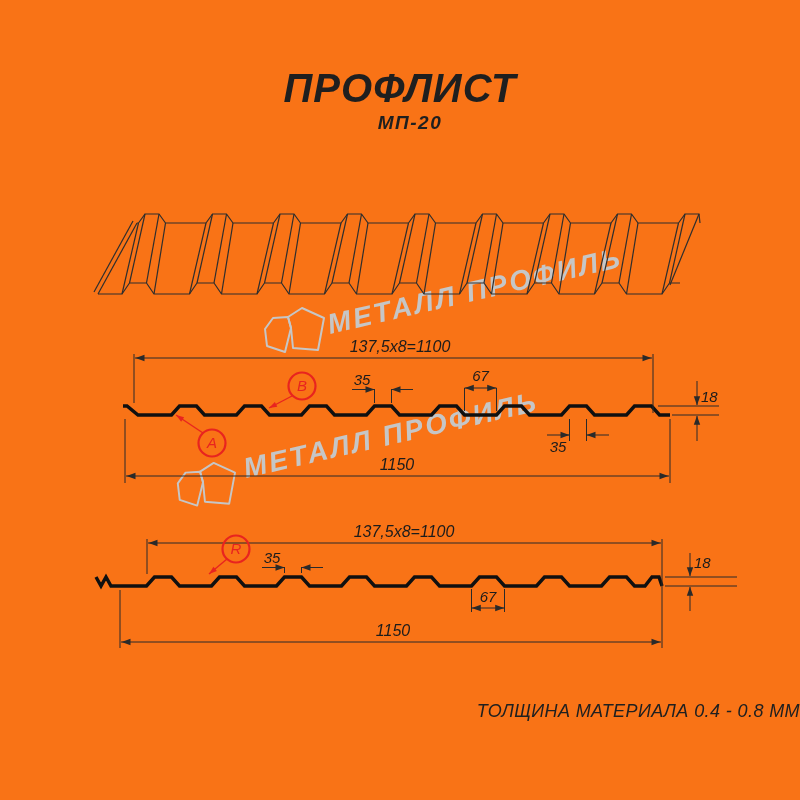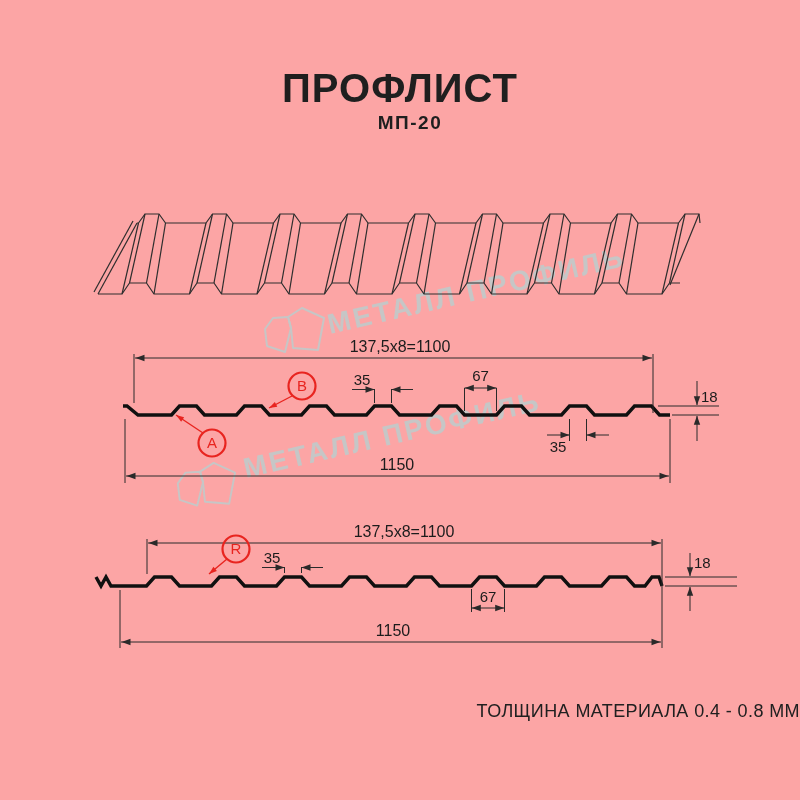--- a/index.html
+++ b/index.html
@@ -1,17 +1,17 @@
 <!DOCTYPE html>
 <html><head>
 <meta charset="utf-8">
 <style>
   html,body{margin:0;padding:0;background:#ffffff;}
-  .page{position:relative;width:800px;height:800px;background:#fca5a5;overflow:hidden;
-        font-family:"Liberation Sans",sans-serif;}
+  .page{position:relative;width:800px;height:800px;background:#f97316;overflow:hidden;
+        font-family:"Liberation Sans",sans-serif;font-style:italic;}
   .title{position:absolute;top:66px;left:0;width:800px;text-align:center;
          font-size:40px;font-weight:700;letter-spacing:1px;color:#1f1f1f;}
   .subtitle{position:absolute;top:112px;left:10px;width:800px;text-align:center;
          font-size:19px;font-weight:700;letter-spacing:1.5px;color:#1f1f1f;}
   .footer-note{position:absolute;top:701px;left:0;width:800px;text-align:right;
          font-size:18px;font-weight:500;letter-spacing:0.4px;color:#202020;}
   svg{position:absolute;top:0;left:0;}
   .thin{stroke:#2a2a2a;stroke-width:1;fill:none;}
   .thick{stroke:#101010;stroke-width:3.4;fill:none;stroke-linejoin:miter;}
   .sheet{stroke:#2e2e2e;stroke-width:1.2;fill:none;stroke-linejoin:miter;}

